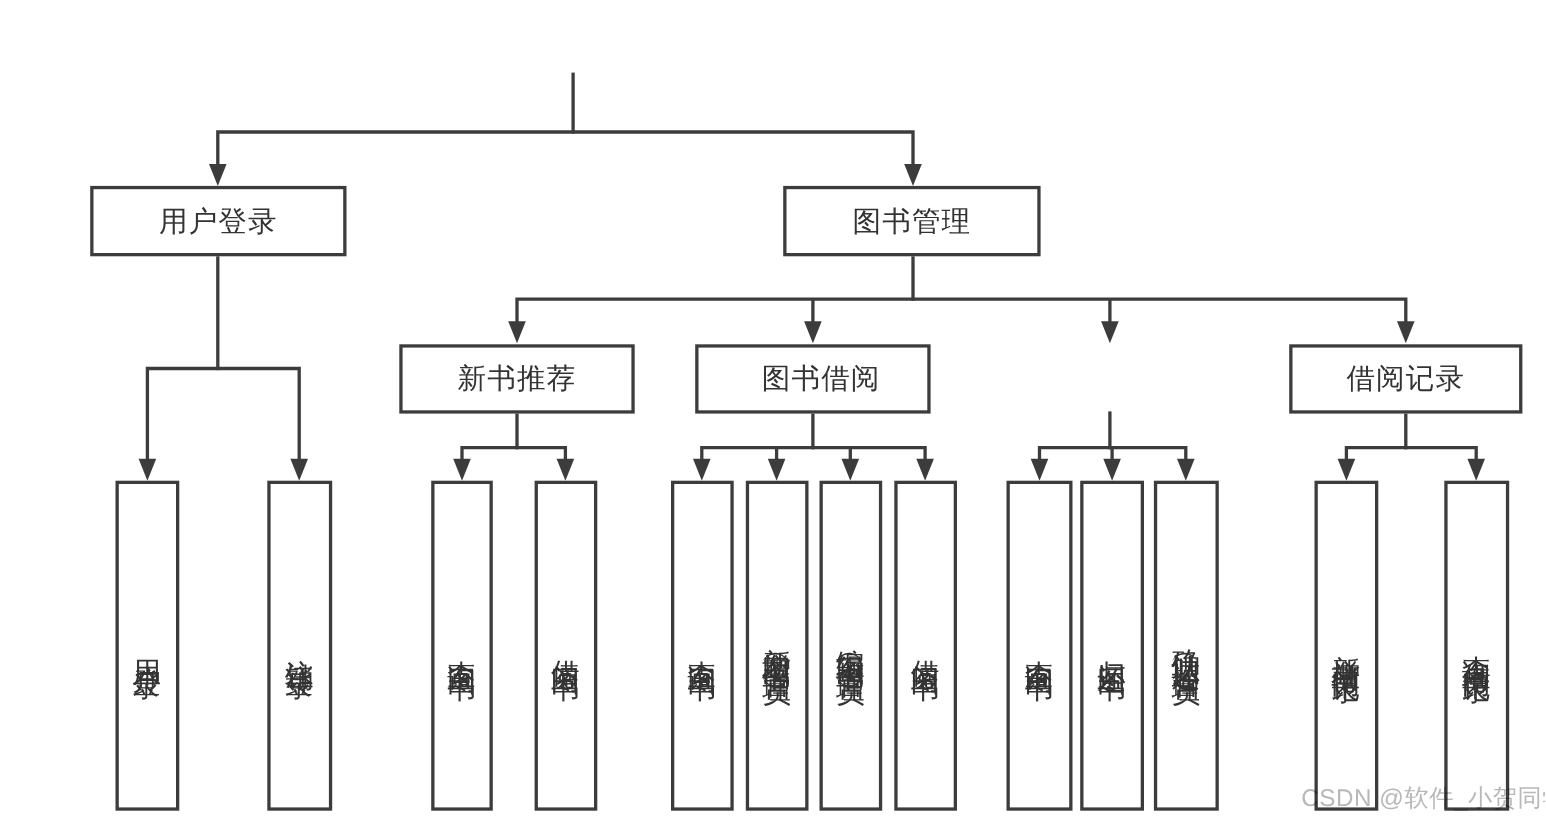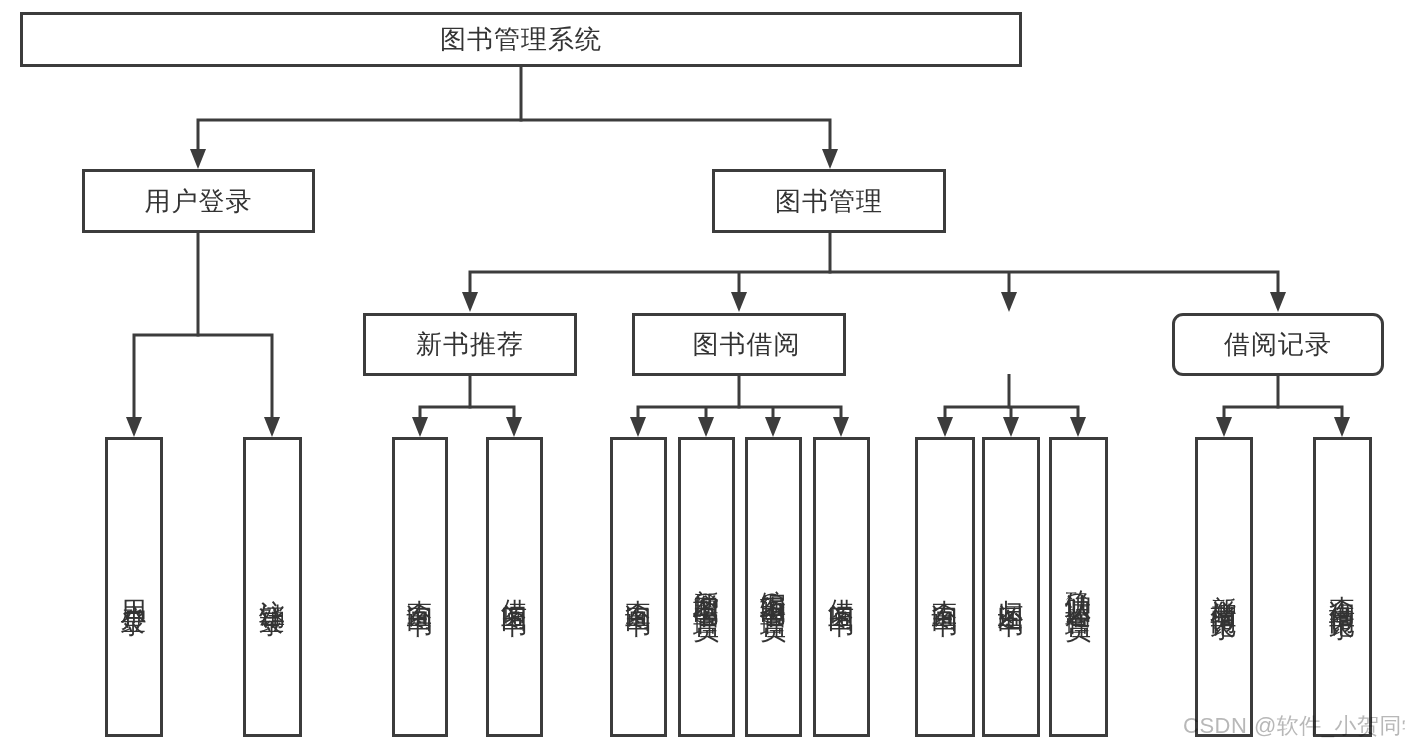--- a/index.html
+++ b/index.html
@@ -91,38 +91,35 @@
       <path d="M765 417 L781 417 L773 437 Z"></path>
       <path d="M833 417 L849 417 L841 437 Z"></path>
       <path d="M937 417 L953 417 L945 437 Z"></path>
       <path d="M1003 417 L1019 417 L1011 437 Z"></path>
       <path d="M1070 417 L1086 417 L1078 437 Z"></path>
       <path d="M1216 417 L1232 417 L1224 437 Z"></path>
       <path d="M1334 417 L1350 417 L1342 437 Z"></path>
     </g>
   </svg>
 
-  <div class="node hnode" style="left:20px; top:12px; width:1002px; height:55px;">
-    <span>图书管理系统</span>
-  </div>
 
   <div class="node hnode" style="left:82px; top:169px; width:233px; height:64px;">
     <span>用户登录</span>
   </div>
   <div class="node hnode" style="left:712px; top:169px; width:234px; height:64px;">
     <span>图书管理</span>
   </div>
 
   <div class="node hnode" style="left:363px; top:313px; width:214px; height:63px;">
     <span>新书推荐</span>
   </div>
   <div class="node hnode" style="left:632px; top:313px; width:214px; height:63px;padding-left:15px;">
     <span>图书借阅</span>
   </div>
-  <div class="node hnode" style="left:1172px; top:313px; width:212px; height:63px;border-radius:11px;">
+  <div class="node hnode" style="left:1172px; top:313px; width:212px; height:63px;">
     <span>借阅记录</span>
   </div>
 
   <div class="node vnode" style="left:105px; top:437px; width:58px; height:300px;">
     <span>用户登录</span>
   </div>
   <div class="node vnode" style="left:243px; top:437px; width:59px; height:300px;">
     <span>注销登录</span>
   </div>
 

